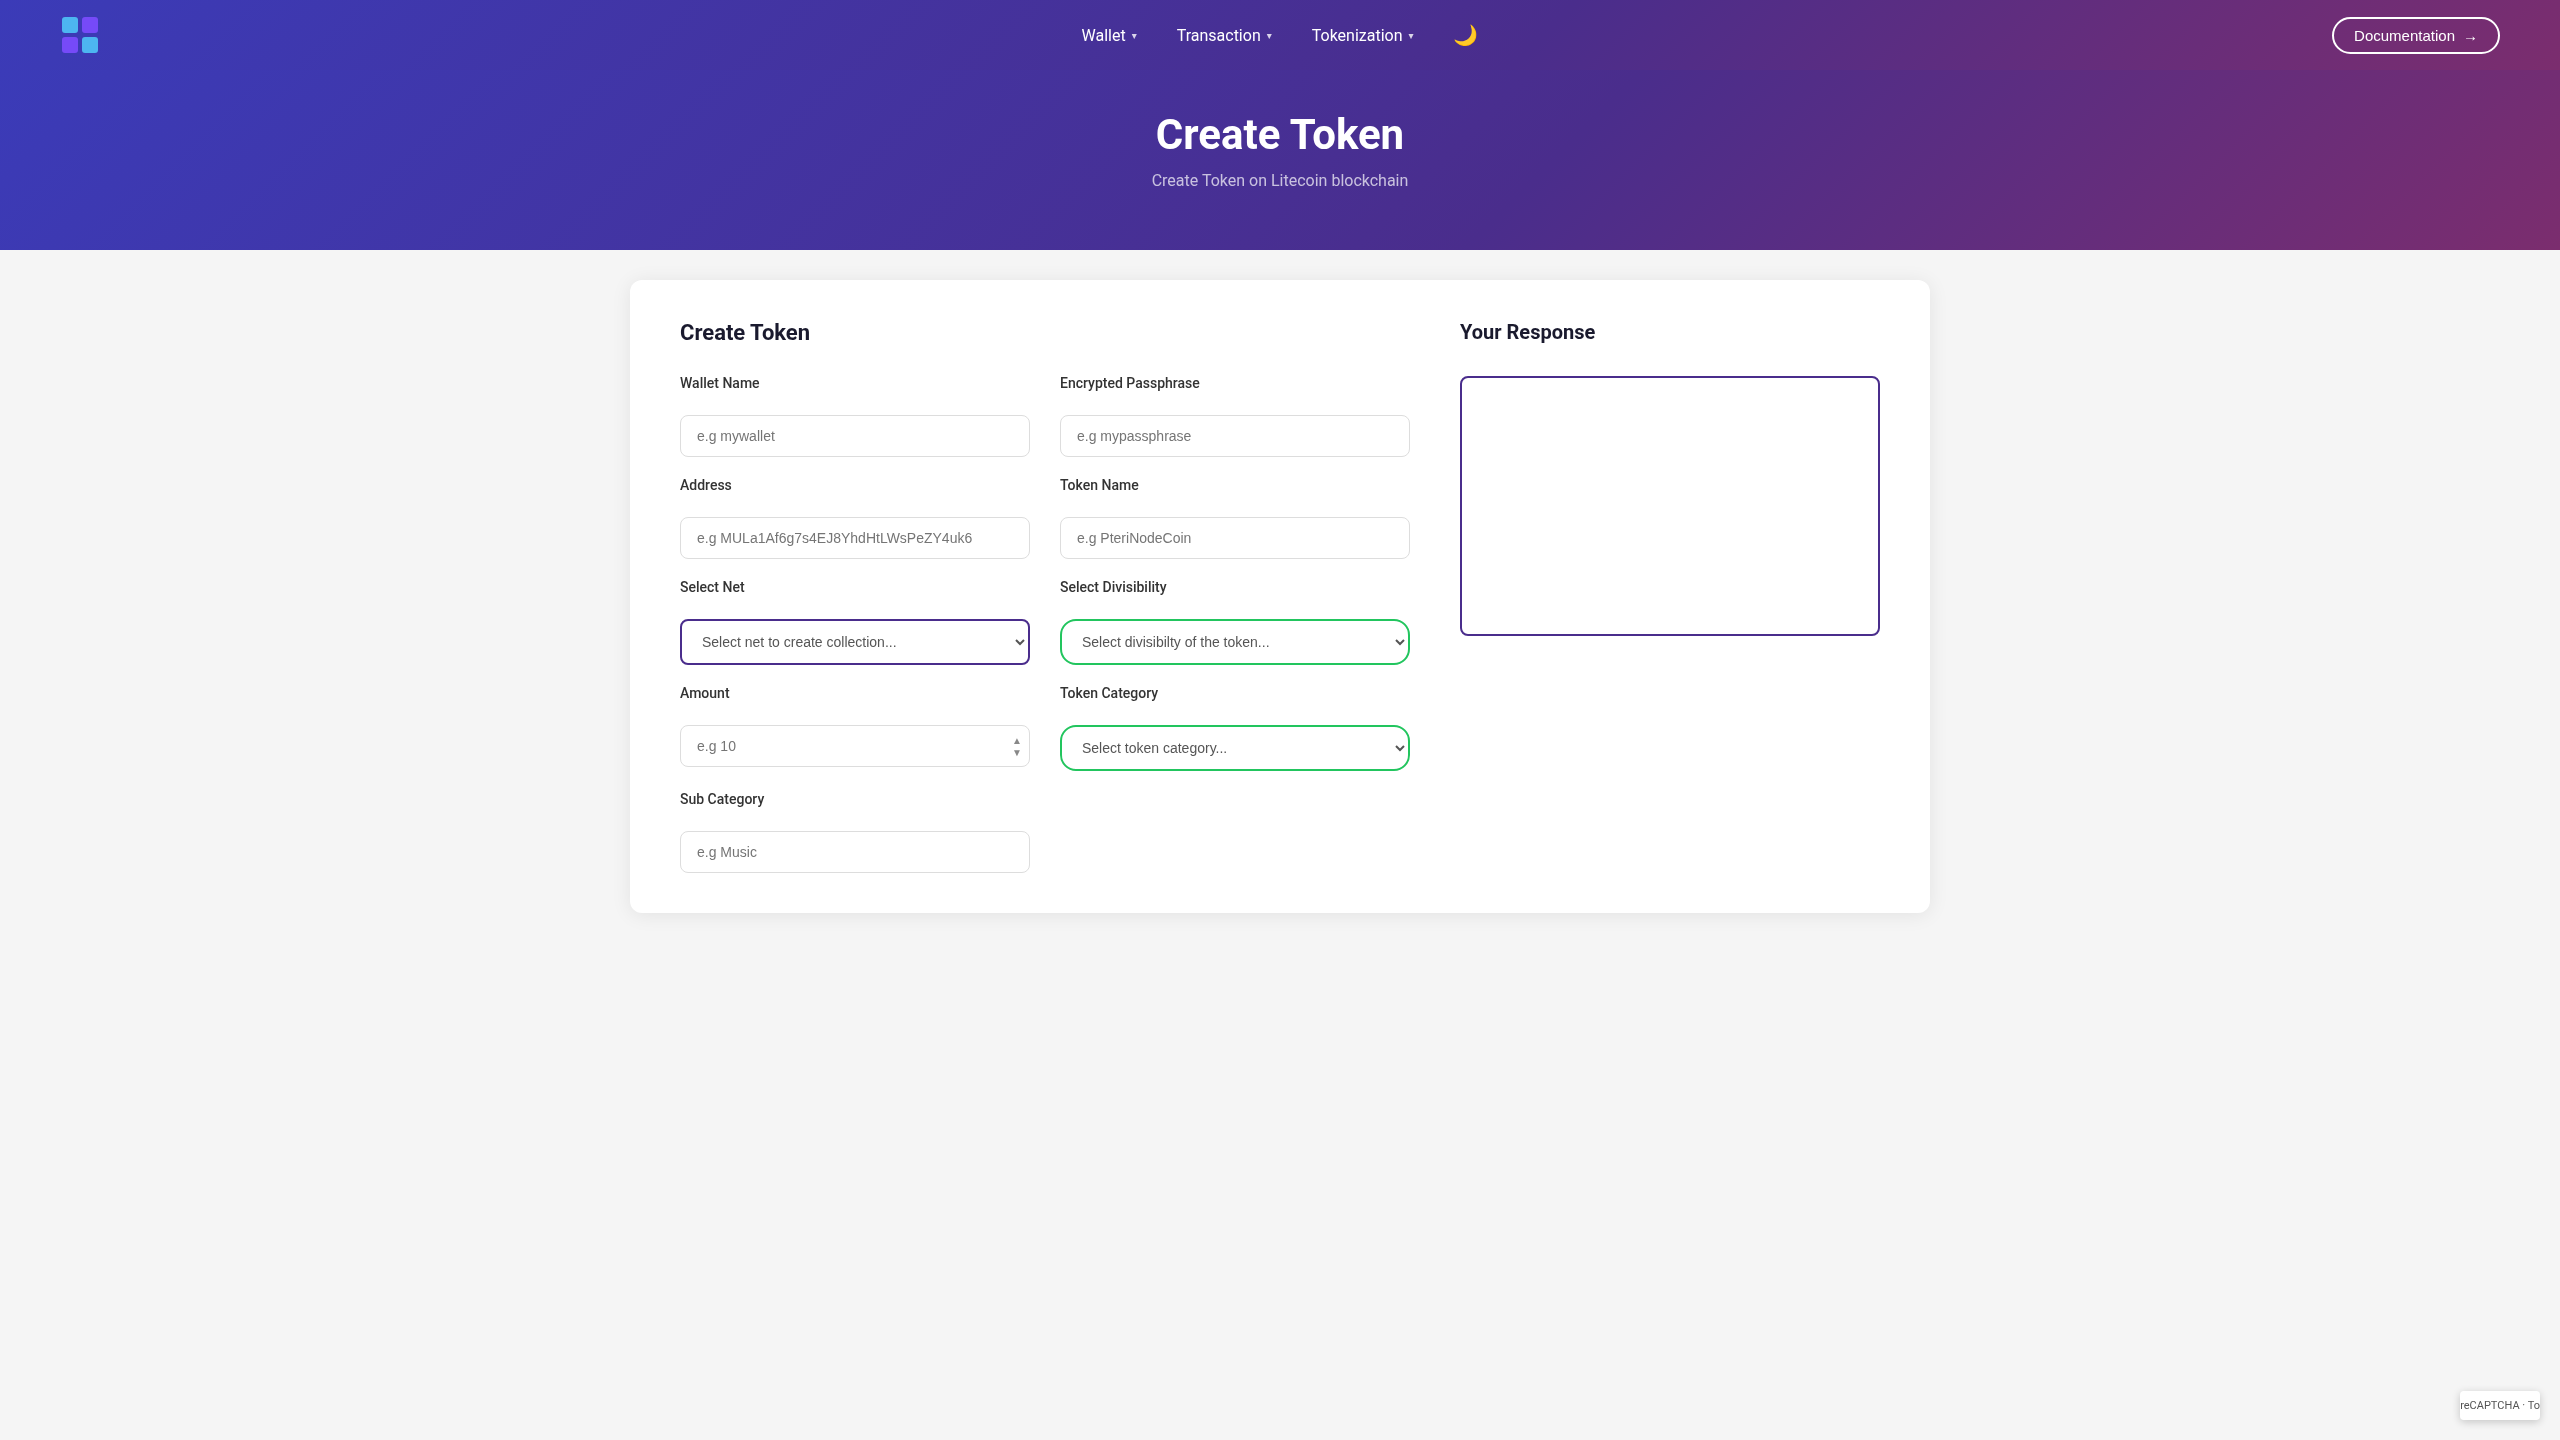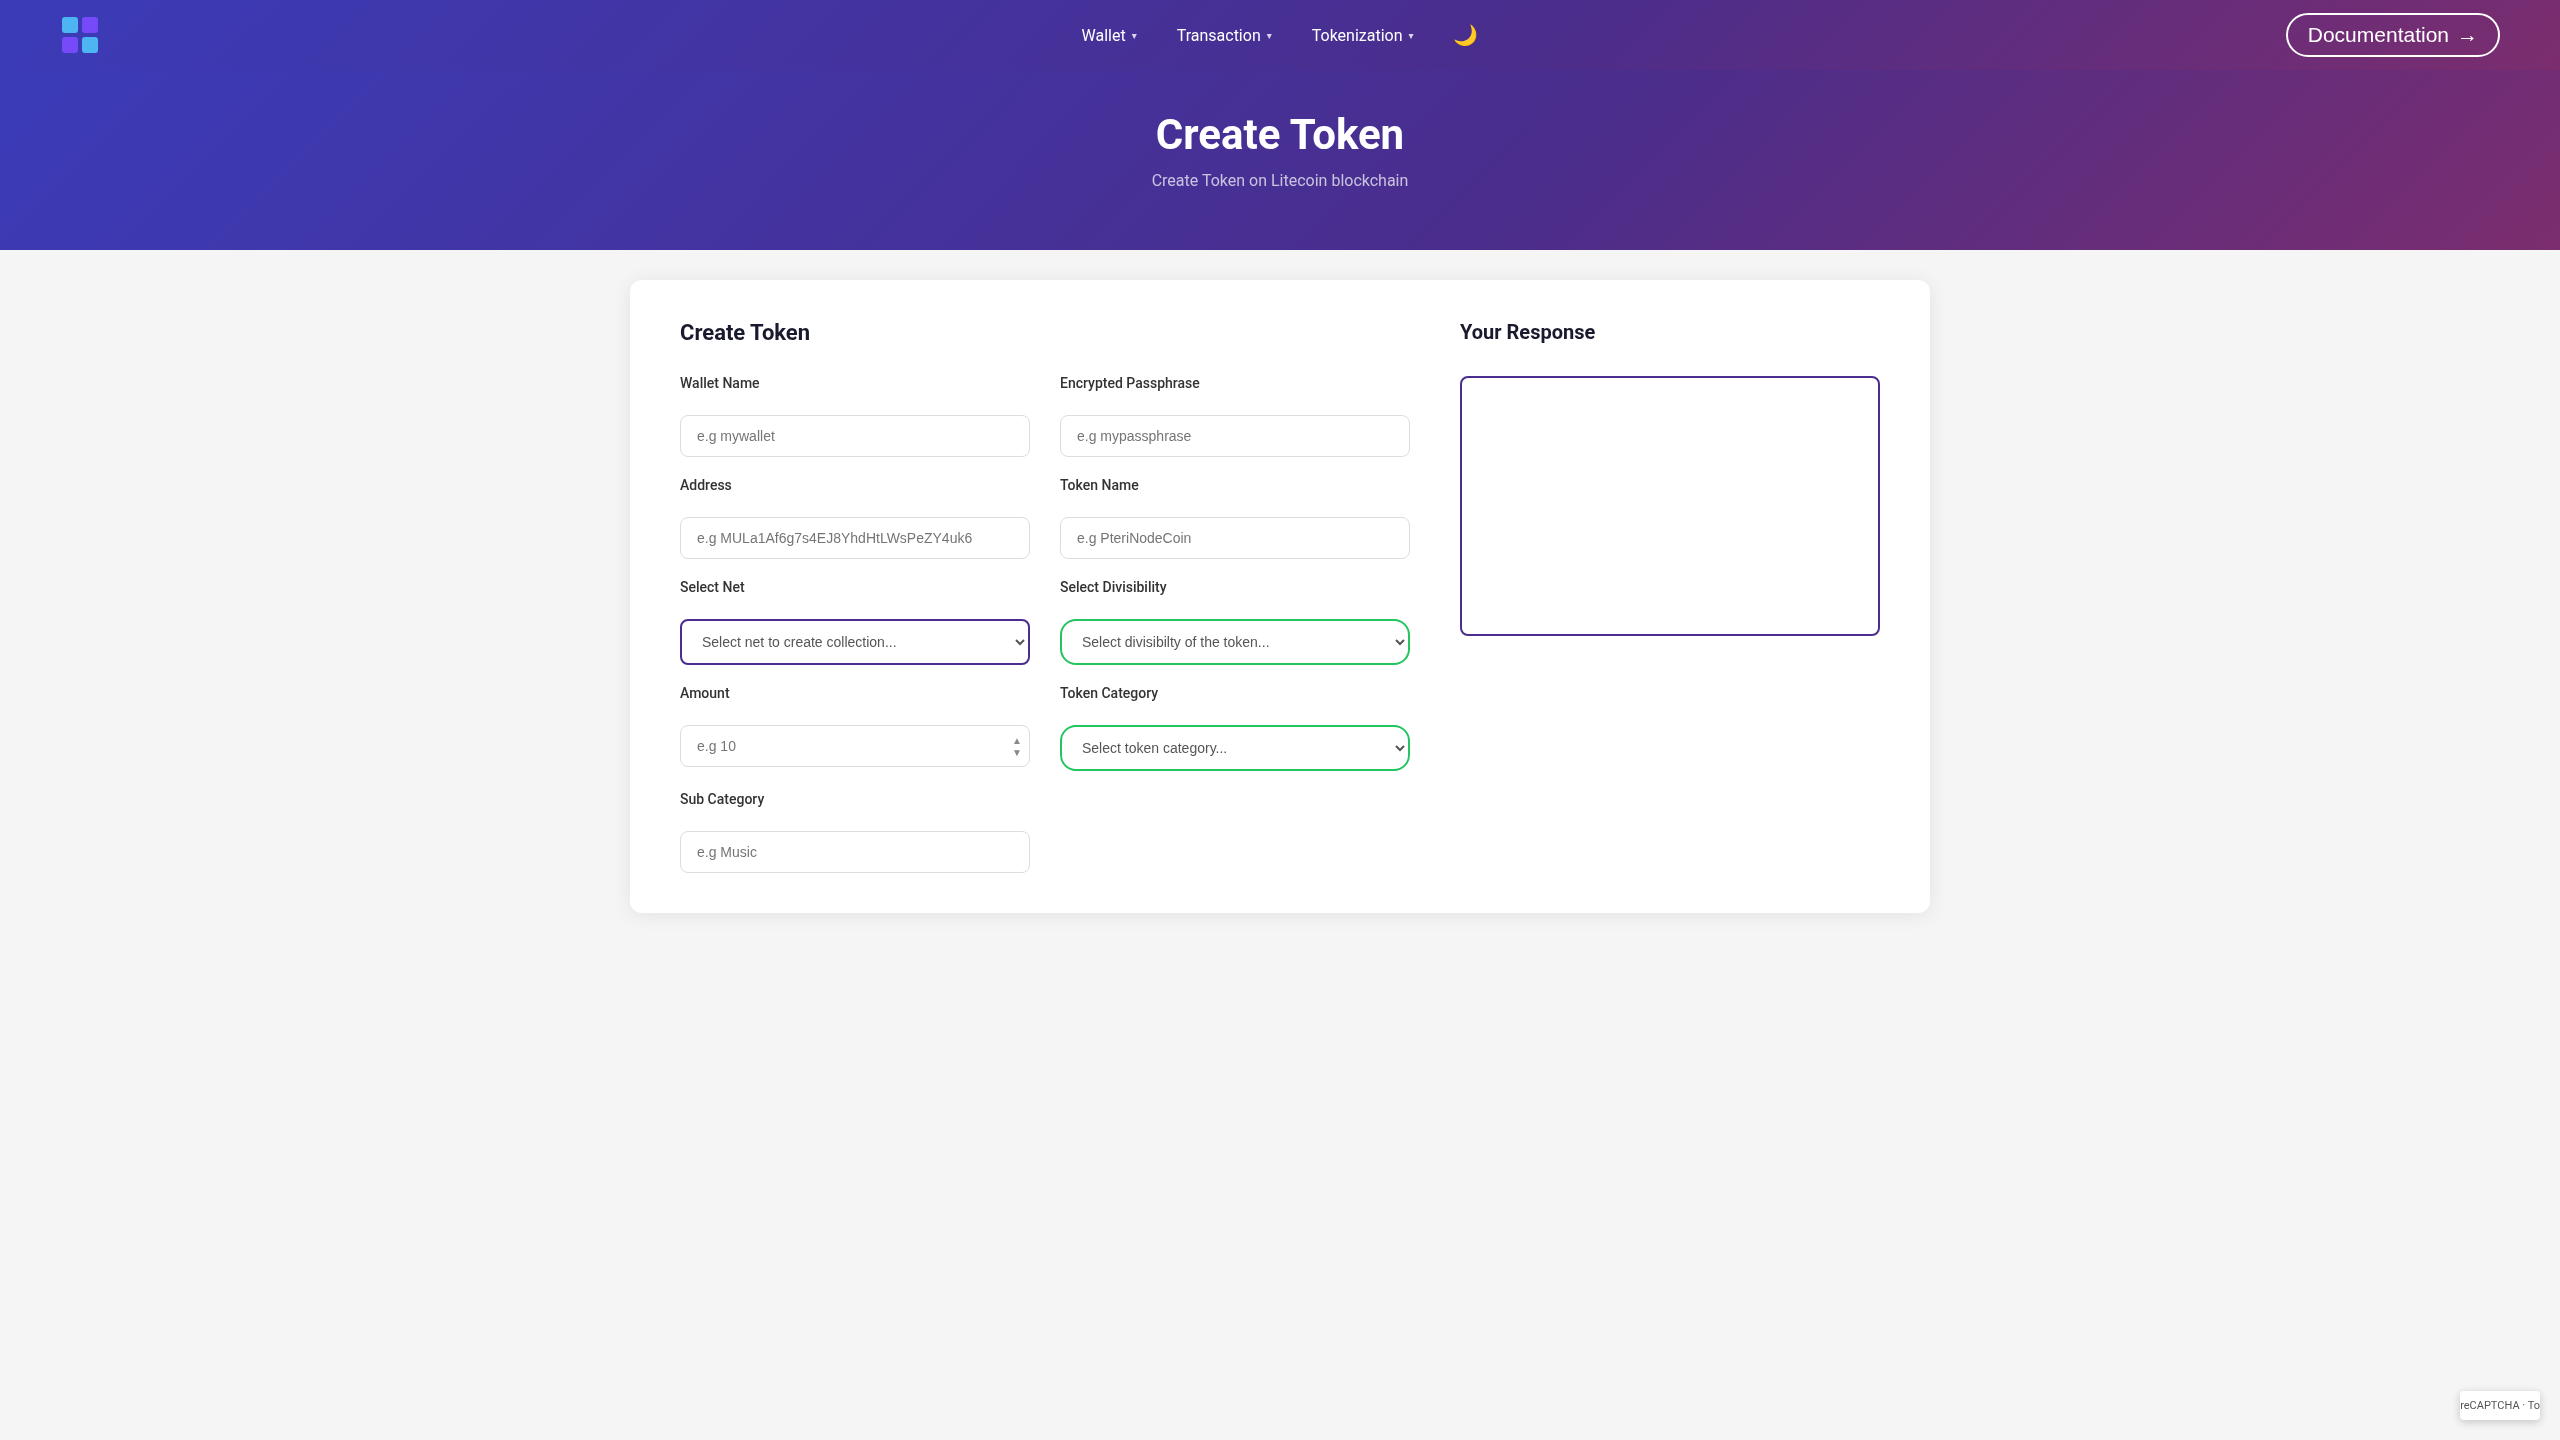--- a/index.html
+++ b/index.html
@@ -65,21 +65,21 @@
       font-size: 20px;
       cursor: pointer;
     }
 
     .doc-btn {
       background: transparent;
       border: 2px solid white;
       color: white;
       padding: 8px 20px;
       border-radius: 25px;
-      font-size: 21px;
+      font-size: 15px;
       cursor: pointer;
       display: flex;
       align-items: center;
       gap: 8px;
     }
 
     
     .hero {
       background: linear-gradient(135deg, #3b3bb8 0%, #4a2d8c 60%, #7b2d6e 100%);
       padding: 40px 0 60px;

